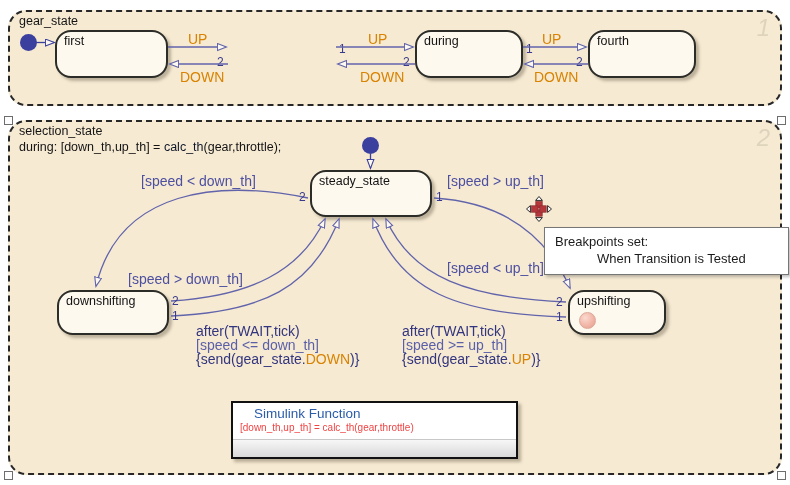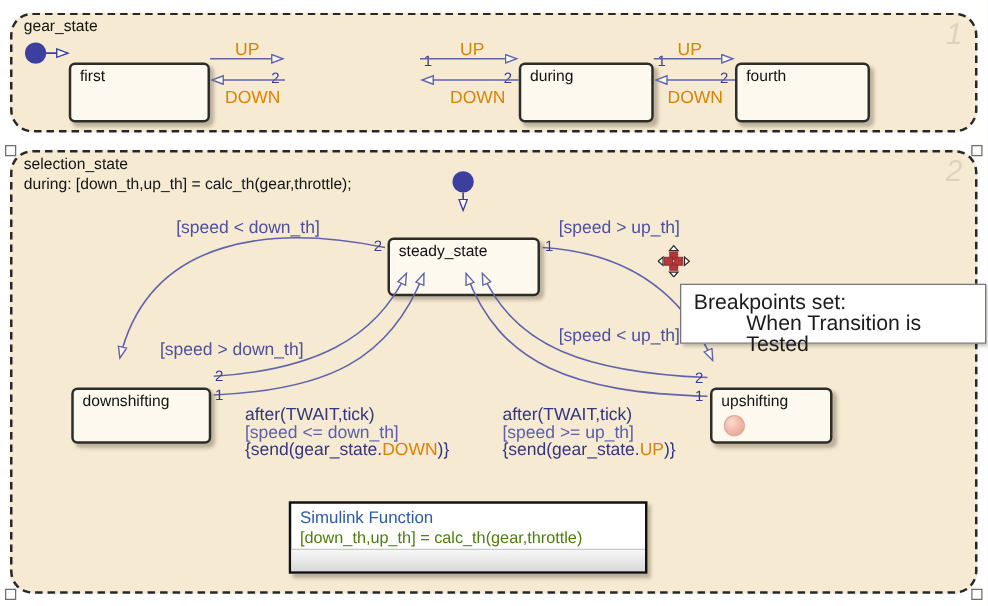--- a/index.html
+++ b/index.html
@@ -32,23 +32,22 @@
     position:absolute;right:10px;top:4px;
     font-size:24px;font-style:italic;color:#ded4bd;font-weight:500;
     line-height:1;
   }
 
   
   .state{
     position:absolute;box-sizing:border-box;
     background:#fdf9ef;
     border:2.4px solid #2c2c28;
-    border-radius:5px;
+    border-radius:16px;
     box-shadow:3px 3px 3px rgba(80,70,50,.35);
-    margin-top:20px;
   }
   .state .st-label{
     position:absolute;left:7px;top:2px;
     font-size:12.5px;color:#121212;white-space:nowrap;
   }
   .active-dot{
     position:absolute;width:15px;height:15px;border-radius:50%;
     background:radial-gradient(circle at 35% 32%, #fbd9cf 0%, #f0b3a4 60%, #e09d8c 100%);
     border:1px solid #dda898;
   }
@@ -77,37 +76,37 @@
     background:#fdfdfd;border:1px solid #6d6d6d;box-sizing:border-box;
   }
 
   
   .bp-badge{position:absolute;width:26px;height:26px;}
 
   
   .tooltip{
     position:absolute;background:#ffffff;border:1px solid #767676;
     box-shadow:2px 2px 3px rgba(0,0,0,.25);
-    font-size:17px;color:#1b1b1b;padding:5px 10px 6px 10px;
+    font-size:13px;color:#1b1b1b;padding:5px 10px 6px 10px;
     box-sizing:border-box;line-height:17px;
   }
   .tooltip .ind{display:block;padding-left:42px;}
 
   
   .simfunc{
     position:absolute;box-sizing:border-box;
     background:#ffffff;border:2.5px solid #111111;
     box-shadow:3px 3px 3px rgba(70,60,40,.35);
     overflow:hidden;
   }
   .simfunc .sf-title{
-    font-size:13.5px;color:#2a5ca8;padding:3px 0 0 7px;
+    font-size:13.5px;color:#2a5ca8;padding:3px 0 0 21px;
   }
   .simfunc .sf-sig{
-    font-size:13px;color:#4d7c0f;padding:1px 0 3px 7px;white-space:nowrap;
+    font-size:10px;color:#ef4444;padding:1px 0 3px 7px;white-space:nowrap;
   }
   .simfunc .sf-foot{
     position:absolute;left:0;right:0;bottom:0;height:17px;
     background:linear-gradient(to bottom,#f7f7f7 0%,#d9d9d9 100%);
     border-top:1px solid #c8c8c8;
   }
 </style>
 </head>
 <body>
 

